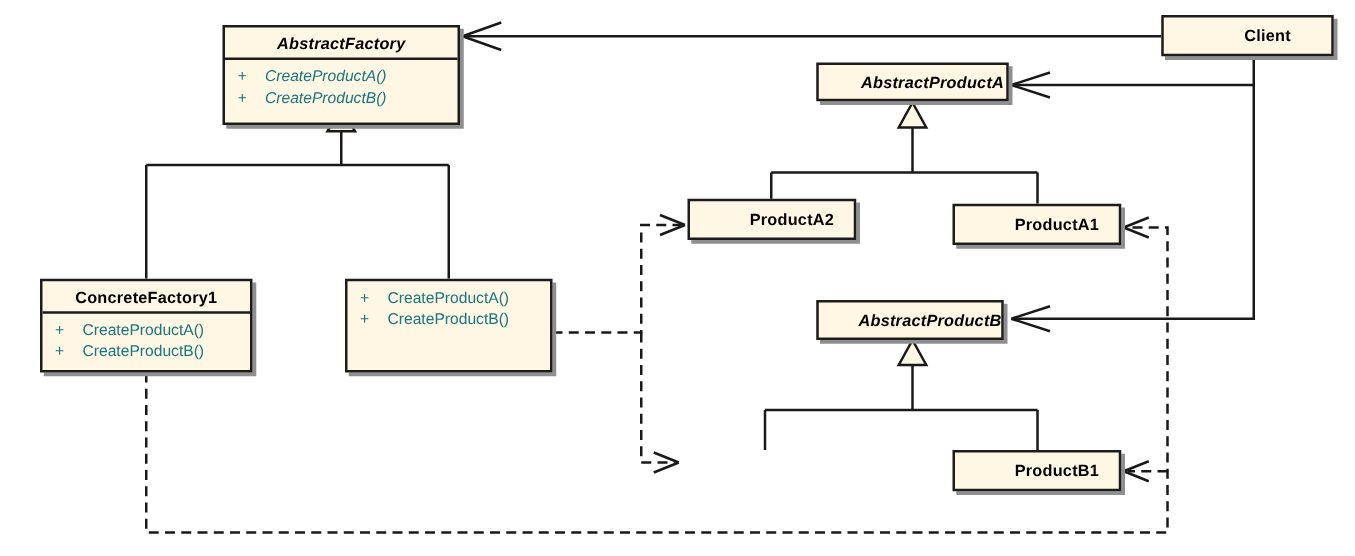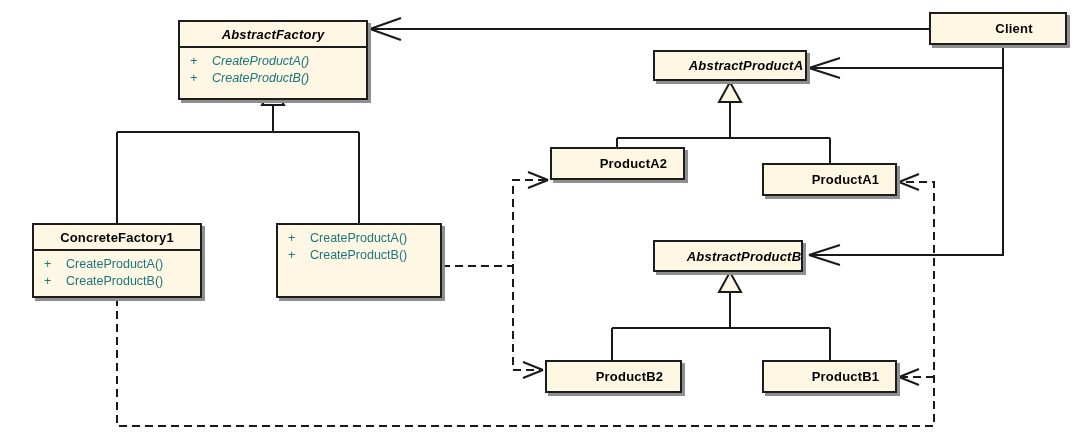--- a/index.html
+++ b/index.html
@@ -96,21 +96,21 @@
   </div>
 
   <div class="uml-box one" style="left:929px;top:12px;width:138px;height:33px;">
     <div class="title">Client</div>
   </div>
 
   <div class="uml-box one abstract" style="left:653px;top:50px;width:154px;height:31px;">
     <div class="title">AbstractProductA</div>
   </div>
 
-  <div class="uml-box one" style="left:550px;top:147px;width:135px;height:33px;">
+  <div class="uml-box one" style="left:550px;top:159px;width:135px;height:33px;">
     <div class="title">ProductA2</div>
   </div>
 
   <div class="uml-box one" style="left:762px;top:163px;width:135px;height:33px;">
     <div class="title">ProductA1</div>
   </div>
 
   <div class="uml-box two" style="left:32px;top:223px;width:170px;height:75px;">
     <div class="title">ConcreteFactory1</div>
     <div class="methods">
@@ -135,21 +135,18 @@
         <span class="vis">+</span>
         <span>CreateProductB()</span>
       </div>
     </div>
   </div>
 
   <div class="uml-box one abstract" style="left:653px;top:240px;width:150px;height:32px;">
     <div class="title">AbstractProductB</div>
   </div>
 
-  <div class="uml-box one" style="left:545px;top:360px;width:137px;height:33px;">
-    <div class="title">ProductB2</div>
-  </div>
 
   <div class="uml-box one" style="left:762px;top:360px;width:135px;height:33px;">
     <div class="title">ProductB1</div>
   </div>
 
 </div>
 
 </body></html>

